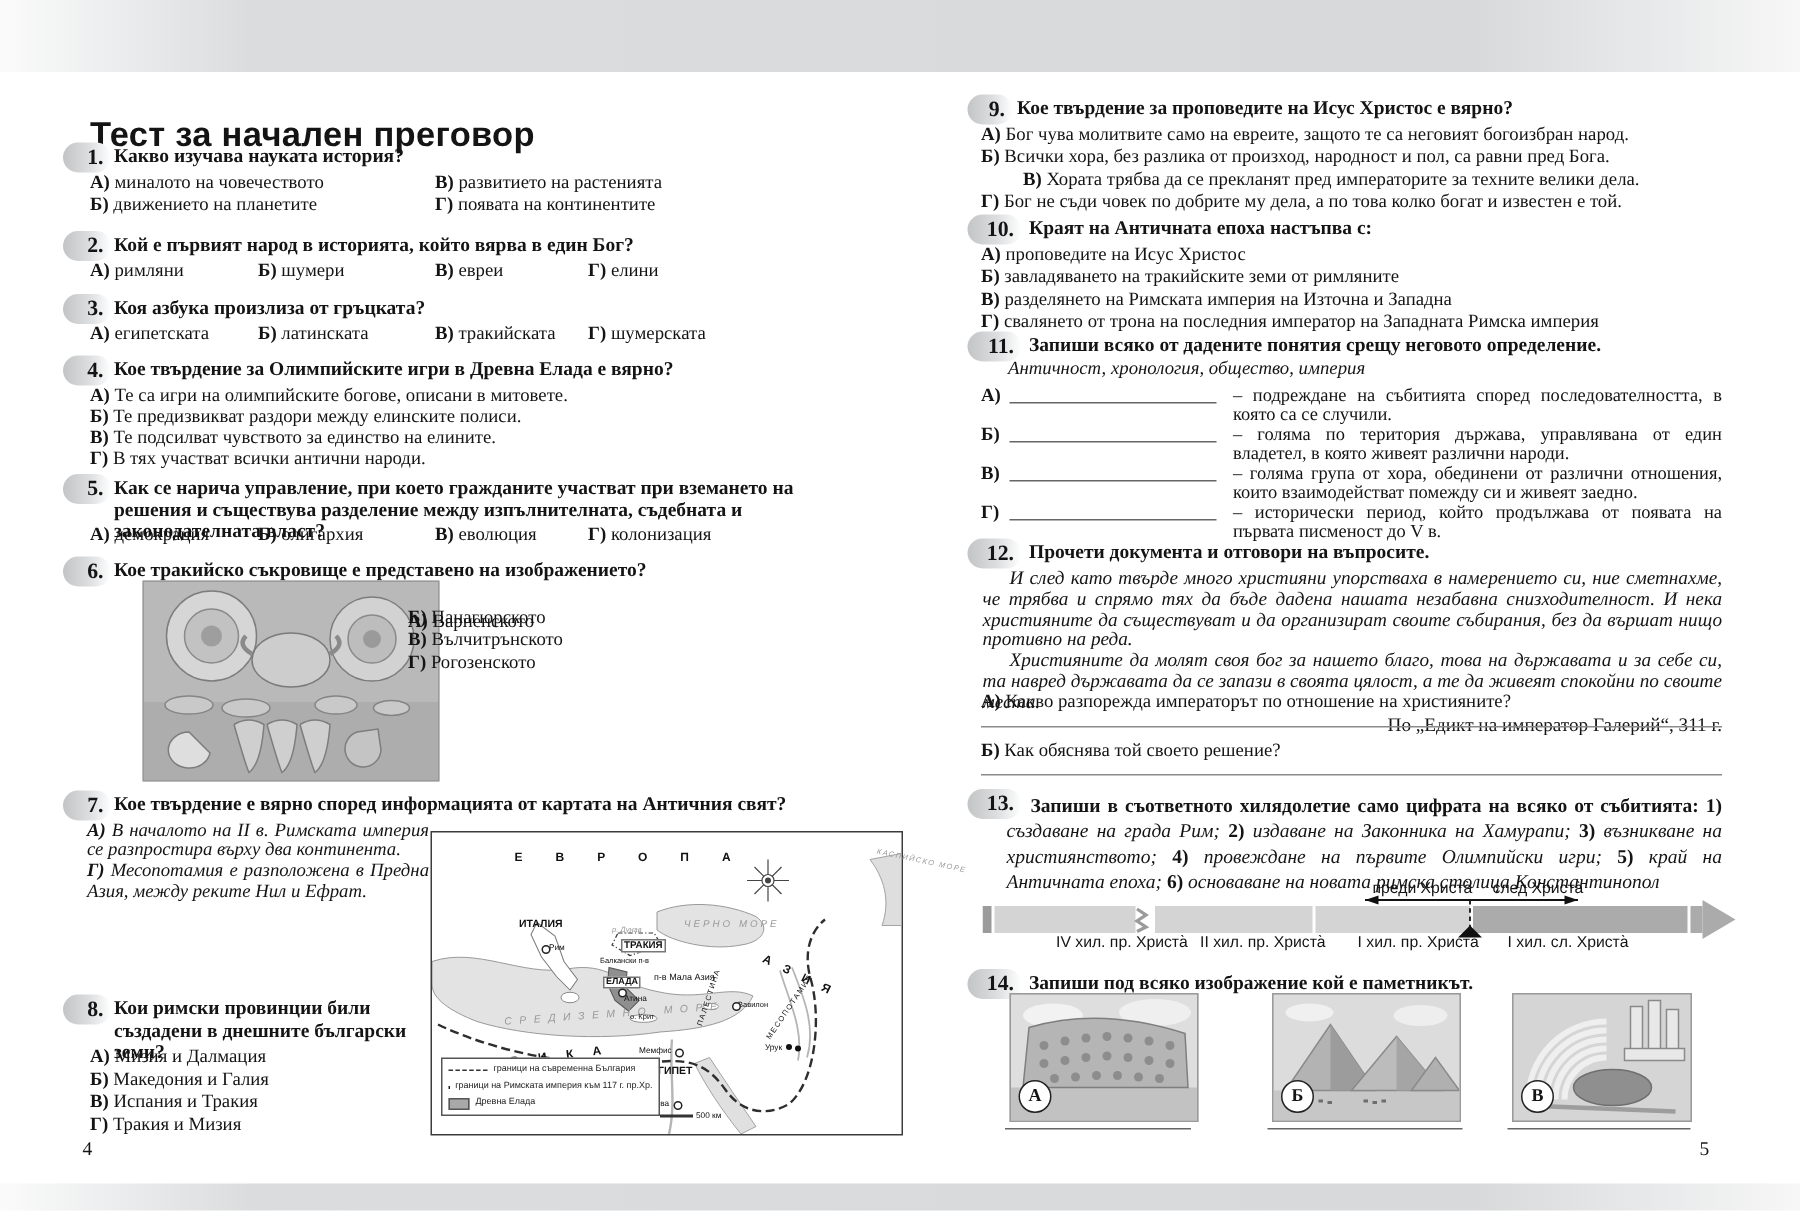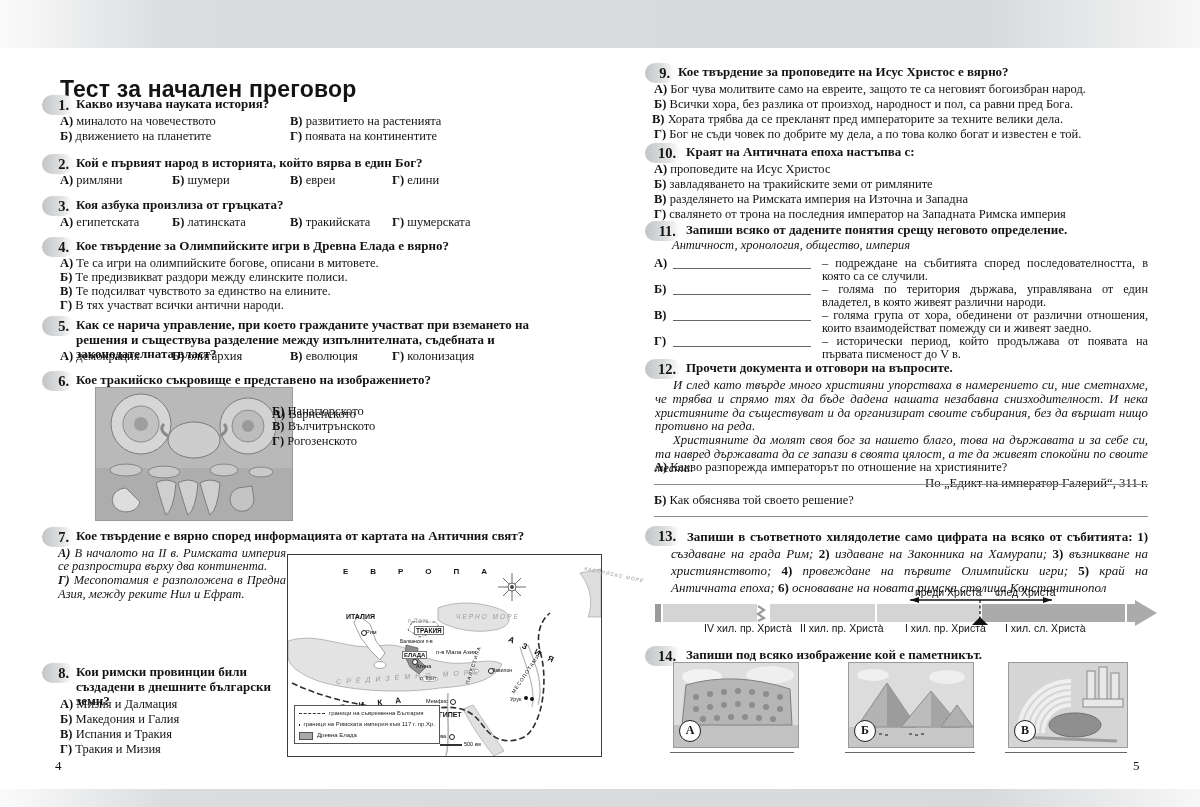--- a/index.html
+++ b/index.html
@@ -224,21 +224,21 @@
 <div class="opt" style="left:60px;top:743px;"><b>Г)</b> <span>Тракия и Мизия</span></div>
 
 <div class="pagenum" style="left:55px;top:758px;">4</div>
 
 <div class="pill" style="left:645px;top:63px;width:30px;">
     <span>9.</span>
   </div>
 <div class="q" style="left:678px;top:65px;">Кое твърдение за проповедите на Исус Христос е вярно?</div>
 <div class="opt" style="left:654px;top:83px;"><b>А)</b> <span>Бог чува молитвите само на евреите, защото те са неговият богоизбран народ.</span></div>
 <div class="opt" style="left:654px;top:98px;"><b>Б)</b> <span>Всички хора, без разлика от произход, народност и пол, са равни пред Бога.</span></div>
-<div class="opt" style="left:652px;top:113px;"><b>В)</b> <span>Хората трябва да се прекланят пред императорите за техните велики дела.</span></div>
+<div class="opt" style="left:682px;top:113px;"><b>В)</b> <span>Хората трябва да се прекланят пред императорите за техните велики дела.</span></div>
 <div class="opt" style="left:654px;top:128px;"><b>Г)</b> <span>Бог не съди човек по добрите му дела, а по това колко богат и известен е той.</span></div>
 
 <div class="pill" style="left:645px;top:143px;width:36px;">
     <span>10.</span>
   </div>
 <div class="q" style="left:686px;top:145px;">Краят на Античната епоха настъпва с:</div>
 <div class="opt" style="left:654px;top:163px;"><b>А)</b> <span>проповедите на Исус Христос</span></div>
 <div class="opt" style="left:654px;top:178px;"><b>Б)</b> <span>завладяването на тракийските земи от римляните</span></div>
 <div class="opt" style="left:654px;top:193px;text-align:right;"><b>В)</b> <span>разделянето на Римската империя на Източна и Западна</span></div>
 <div class="opt" style="left:654px;top:208px;"><b>Г)</b> <span>свалянето от трона на последния император на Западната Римска империя</span></div>

